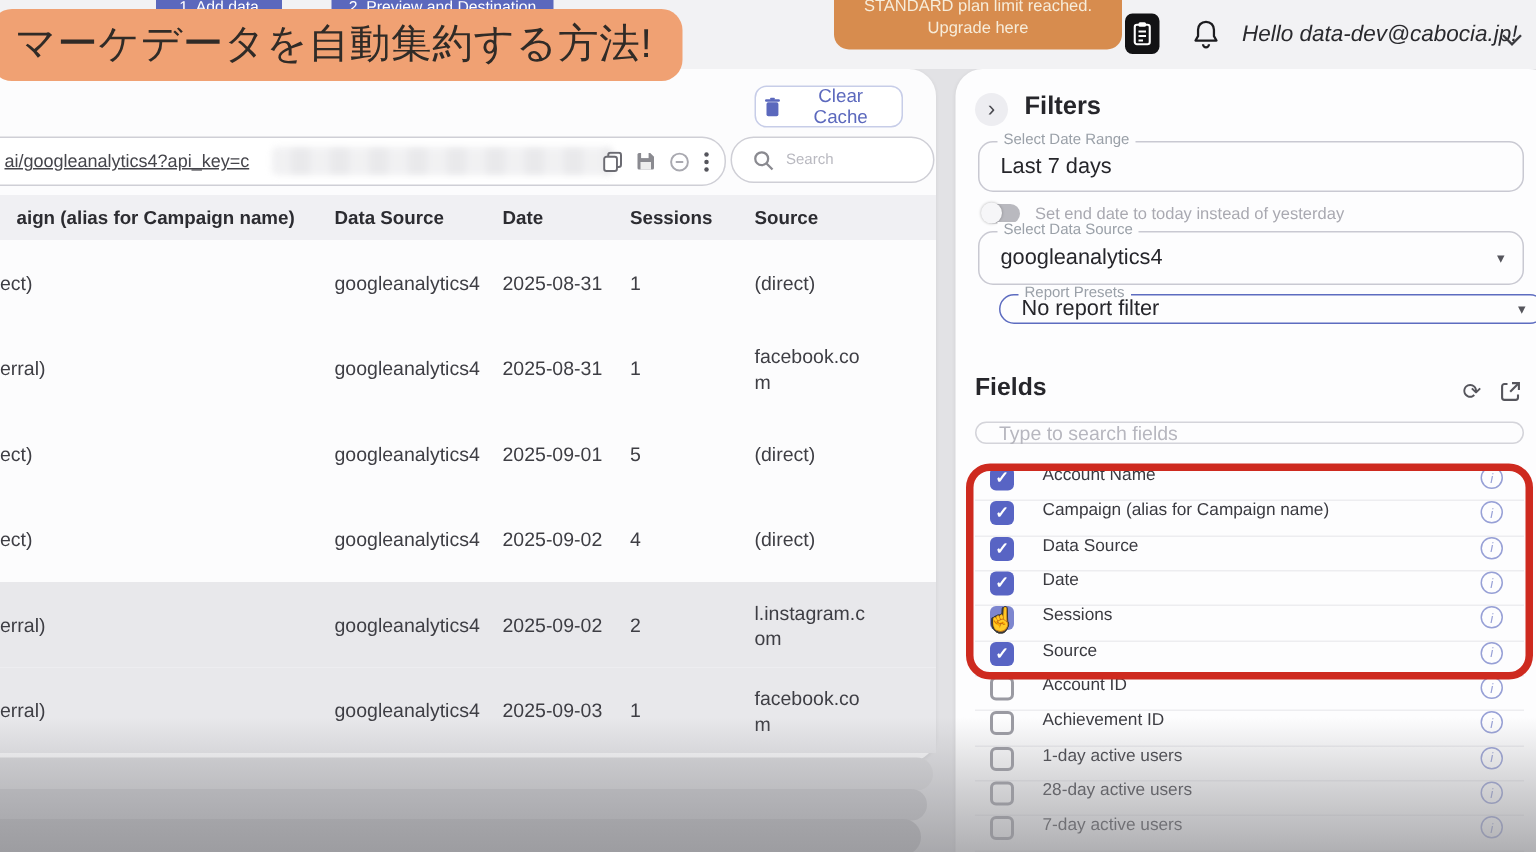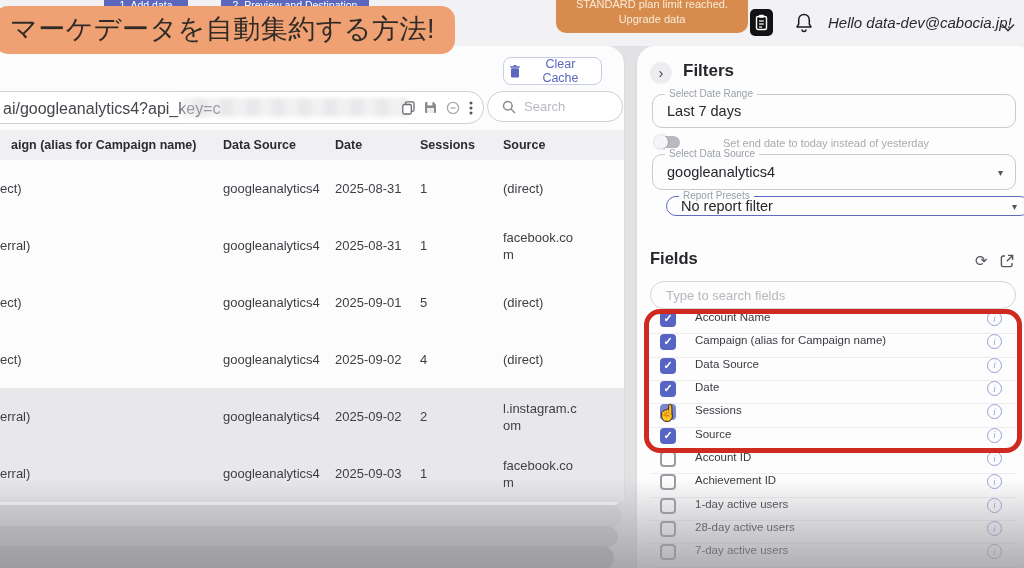--- a/index.html
+++ b/index.html
@@ -25,30 +25,30 @@
   .greet-chev{position:absolute;left:1001px;top:18px;z-index:4;cursor:pointer;}
 
   
   .left-card{position:absolute;left:-24px;top:46px;width:648px;height:462px;background:#fcfcfd;
     border-radius:18px;box-shadow:0 1px 3px rgba(0,0,0,.07);z-index:1;}
   .clear-cache{position:absolute;left:503px;top:57px;width:99px;height:28px;background:#fff;
     border:1px solid #c7cde8;border-radius:8px;display:flex;align-items:center;justify-content:center;gap:6px;
     color:#5b68bd;font-size:12.5px;z-index:2;cursor:pointer;font-family:"Liberation Sans",sans-serif;}
   .url-pill{position:absolute;left:-16px;top:91px;width:498px;height:31px;background:#fff;border:1px solid #cfcfd6;
     border-radius:16px;z-index:2;display:flex;align-items:center;}
-  .url-text{position:absolute;left:18px;top:8px;font-size:16px;color:#45454b;white-space:nowrap;}
+  .url-text{position:absolute;left:18px;top:8px;font-size:12px;color:#45454b;white-space:nowrap;text-decoration:underline;}
   .url-blur{position:absolute;left:196px;top:6px;width:228px;height:19px;border-radius:4px;opacity:.55;
     background:repeating-linear-gradient(90deg,#e6e6e9 0 13px,#d8d8dc 13px 26px),
                repeating-linear-gradient(0deg,rgba(255,255,255,.4) 0 5px,rgba(210,210,214,.4) 5px 10px);
     filter:blur(2px);}
   .url-icons{position:absolute;right:10px;top:0;height:31px;display:flex;align-items:center;gap:9px;}
   .icon-btn{display:flex;align-items:center;justify-content:center;cursor:pointer;background:none;border:none;padding:0;}
   .search-pill{position:absolute;left:487px;top:91px;width:136px;height:31px;background:#fff;border:1px solid #cfcfd6;
     border-radius:16px;z-index:2;display:flex;align-items:center;gap:8px;padding-left:14px;box-sizing:border-box;}
-  .search-ph{font-size:13px;color:#b9b9c0;}
+  .search-ph{font-size:10px;color:#b9b9c0;}
 
   
   .t-head{position:absolute;left:-24px;top:130px;width:648px;height:30px;background:#f0f0f3;z-index:2;
     display:flex;align-items:center;font-size:12.5px;font-weight:bold;color:#2c2c31;}
   .t-head .hc{position:absolute;white-space:nowrap;}
   .h-camp{left:35px;} .h-ds{left:247px;} .h-date{left:359px;} .h-sess{left:444px;} .h-src{left:527px;}
   .t-body{position:absolute;left:0;top:160px;width:624px;z-index:2;}
   .t-row{display:grid;grid-template-columns:223px 112px 85px 83px 121px;min-height:57px;align-items:center;}
   .t-row.shaded{background:#e8e8eb;}
   .tc{font-size:13px;color:#3e3e44;}
@@ -76,27 +76,27 @@
   .fs-caret{position:absolute;right:12px;top:50%;transform:translateY(-50%);color:#55555c;font-size:10px;}
   .fs-caret::after{content:"\25BE";}
   .fs-date{top:94px;height:34px;}
   .fs-source{top:154px;height:36px;}
   .fs-preset{top:196px;height:20px;border-color:#5d6cc0;margin-left:14px;}
 
   .toggle-row{position:absolute;left:655px;top:136px;z-index:2;display:flex;align-items:center;gap:10px;}
   .toggle{width:25px;height:13px;border-radius:7px;background:#b9b9bf;position:relative;cursor:pointer;}
   .toggle::after{content:"";position:absolute;left:-1px;top:-1px;width:14px;height:14px;border-radius:50%;
     background:#f6f6f8;box-shadow:0 0 2px rgba(0,0,0,.3);}
-  .toggle-label{font-size:11px;color:#a9a9b1;margin-left:33px;}
+  .toggle-label{font-size:11px;color:#a9a9b1;}
 
   .fields-title{position:absolute;left:650px;top:249px;font-size:16.5px;font-weight:bold;color:#26262b;z-index:2;}
   .refresh-ic{position:absolute;left:975px;top:252px;font-size:15px;color:#55555c;z-index:2;cursor:pointer;}
   .refresh-ic::after{content:"\27F3";}
   .open-ic{position:absolute;left:1000px;top:254px;z-index:2;cursor:pointer;}
-  .fsearch{position:absolute;left:650px;top:281px;width:366px;height:28px;border:1.5px solid #d4d4da;border-radius:14px;
+  .fsearch{position:absolute;left:650px;top:281px;width:366px;height:15px;border:1.5px solid #d4d4da;border-radius:14px;
     background:#fdfdfe;z-index:2;box-sizing:border-box;display:flex;align-items:center;padding-left:15px;}
   .fsearch-ph{font-size:13px;color:#b7b7bf;}
 
   .f-list{position:absolute;left:650px;top:311px;width:366px;z-index:2;}
   .f-row{position:relative;display:flex;align-items:flex-start;height:23.35px;border-bottom:1px solid #ededf0;
     padding-left:10px;box-sizing:border-box;}
   .f-check{width:16px;height:16px;border:2px solid #9a9aa2;border-radius:4px;background:#fdfdfe;box-sizing:border-box;
     flex:0 0 auto;cursor:pointer;position:relative;}
   .f-check.checked{border:none;background:#5864c4;}
   .f-check.checked::after{content:"\2713";position:absolute;left:3.5px;top:1px;color:#fff;font-size:11px;font-weight:bold;}
@@ -123,21 +123,21 @@
   <div class="top-strip"></div>
 
   <button class="step-btn step1">1. Add data</button>
   <span class="step-arrow">→</span>
   <button class="step-btn step2">2. Preview and Destination</button>
 
   <div class="banner">マーケデータを自動集約する方法!</div>
 
   <button class="plan-btn">
     <span>STANDARD plan limit reached.</span>
-    <span>Upgrade data</span>
+    <span>Upgrade here</span>
   </button>
 
   <div class="clip-chip">
     <svg width="13" height="17" viewBox="0 0 13 17">
       <rect x="1.5" y="2.5" width="10" height="13" rx="1.5" fill="none" stroke="#fff" stroke-width="1.4"></rect>
       <rect x="4" y="0.8" width="5" height="3" rx="1" fill="#fff"></rect>
       <line x1="4" y1="7" x2="9" y2="7" stroke="#fff" stroke-width="1.2"></line>
       <line x1="4" y1="10" x2="9" y2="10" stroke="#fff" stroke-width="1.2"></line>
       <line x1="4" y1="13" x2="7" y2="13" stroke="#fff" stroke-width="1.2"></line>
     </svg>

